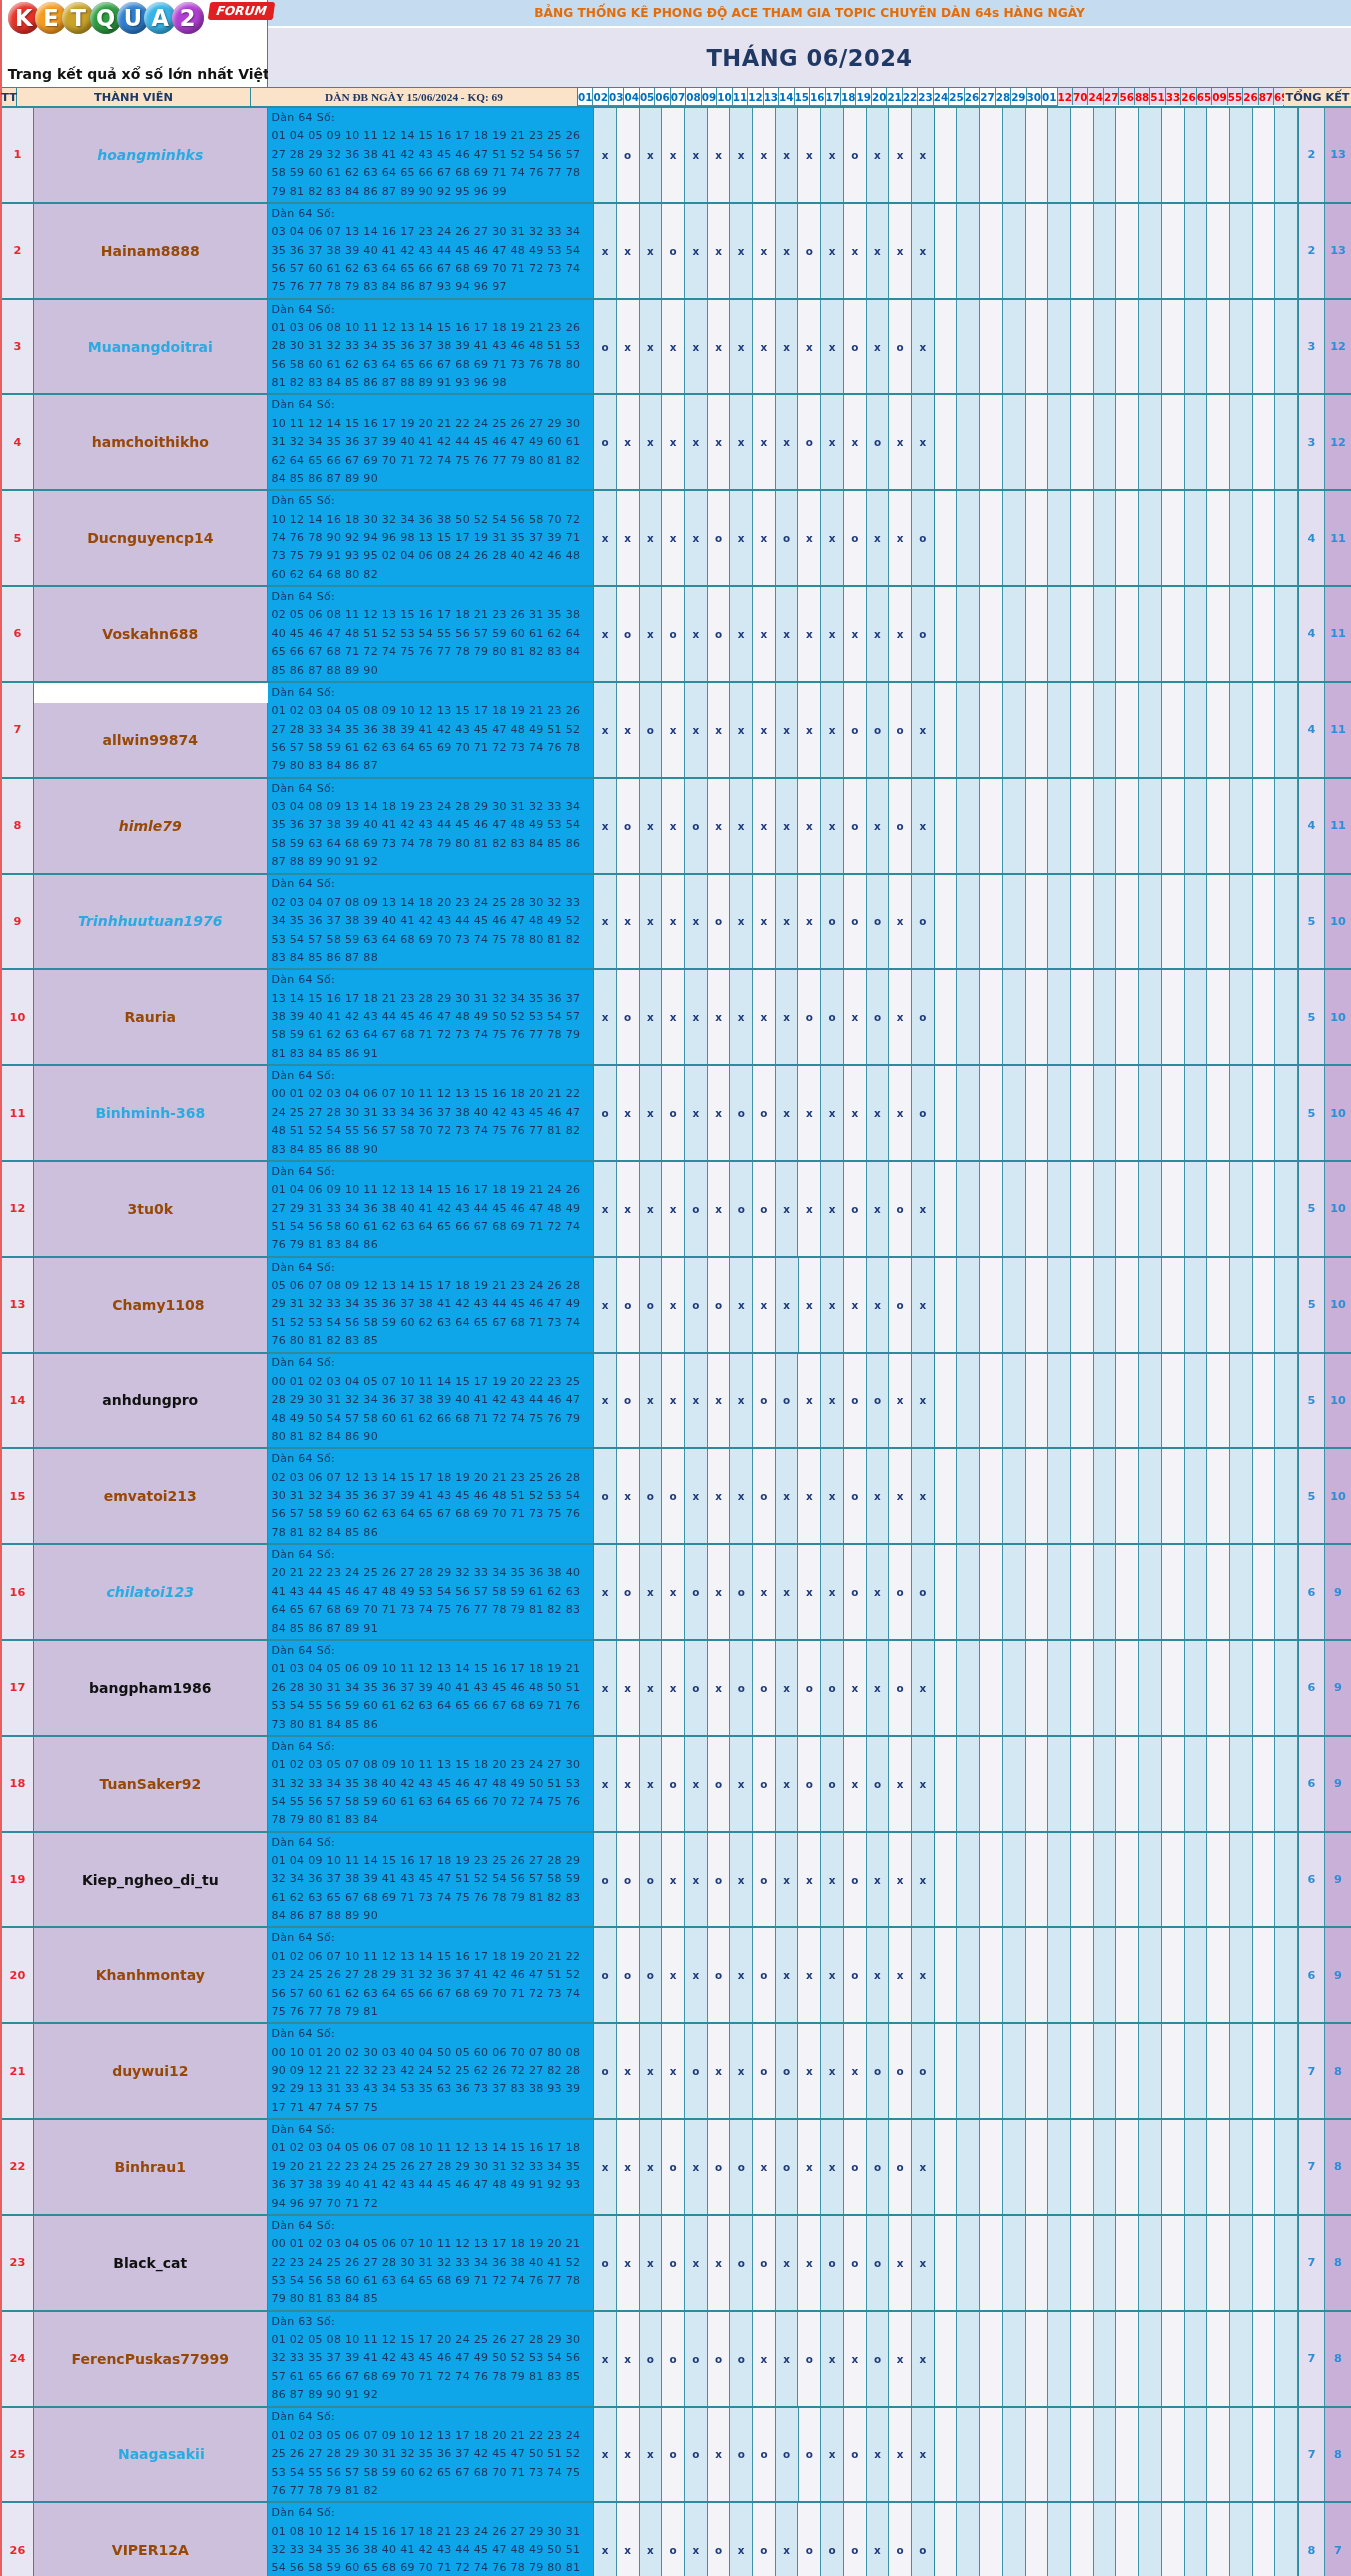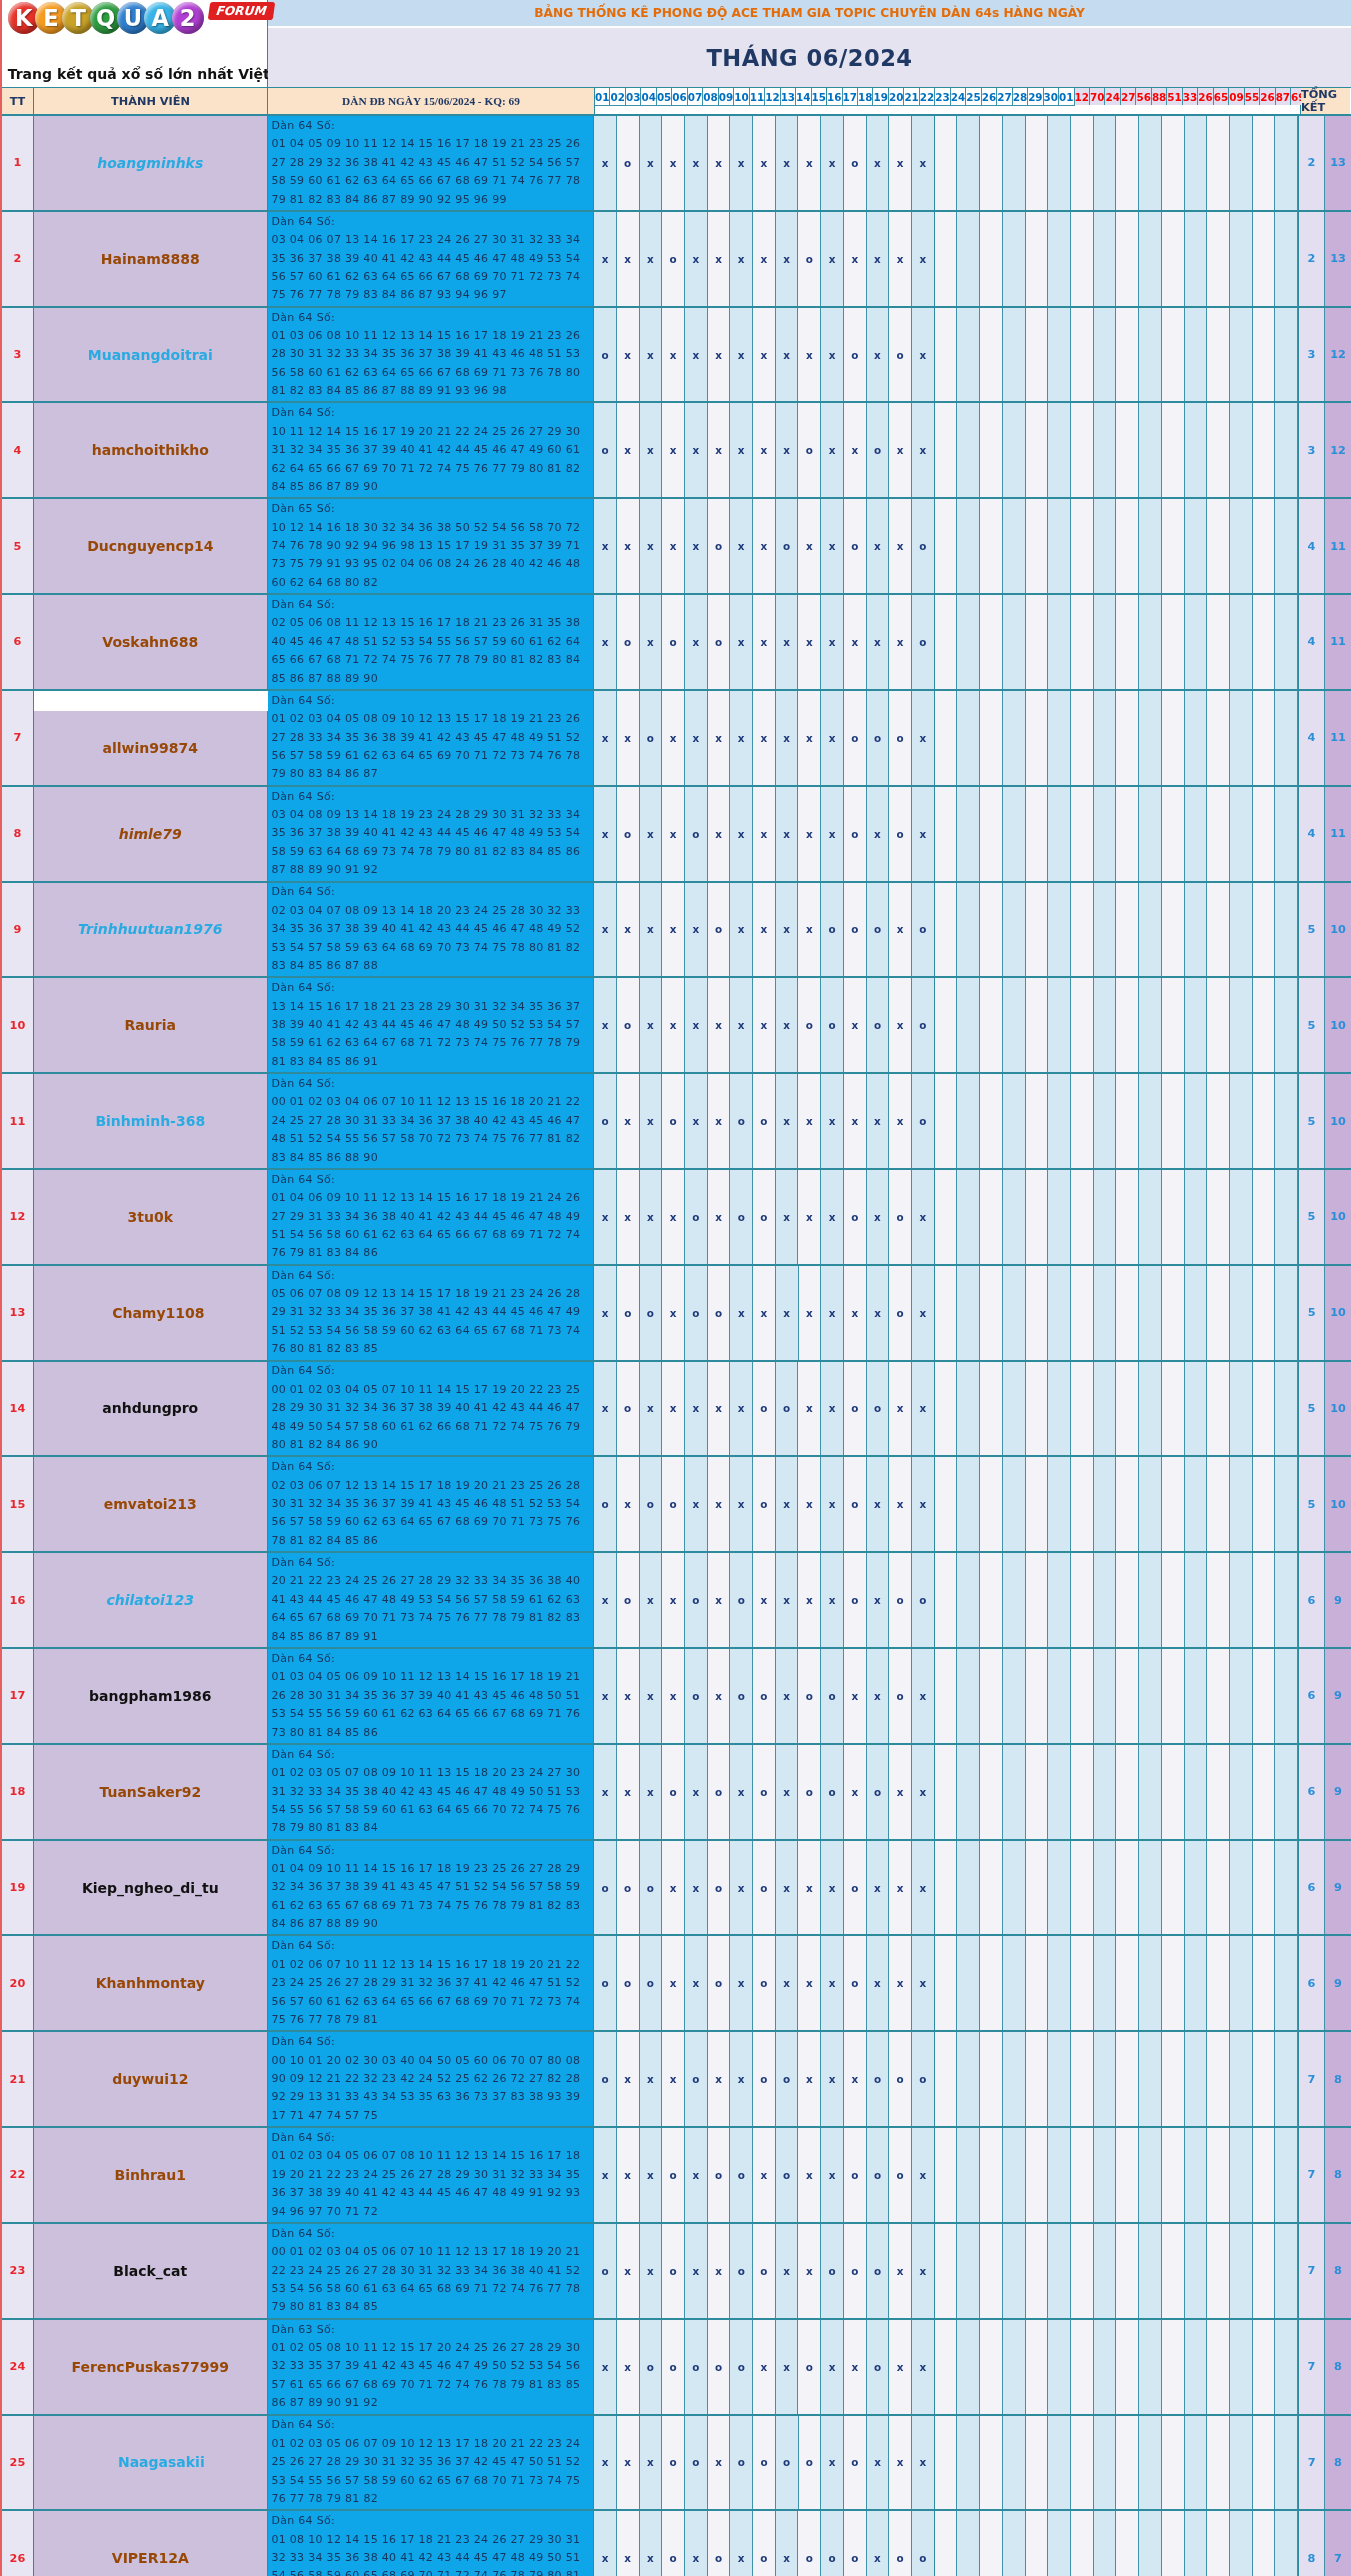--- a/index.html
+++ b/index.html
@@ -14,30 +14,30 @@
   .logo-letter { display:inline-flex; width:32px; height:32px; border-radius:50%; color:#fff; font-weight:bold; font-size:22.6px; align-items:center; justify-content:center; margin-right:-4.7px; text-shadow:0.9px 0.9px 1.9px rgba(0,0,0,.45); box-shadow:inset -2.8px -3.8px 5.6px rgba(0,0,0,.35), inset 1.9px 2.8px 3.8px rgba(255,255,255,.55); }
   .forum-badge { background:#e02020; color:#fff; font-weight:bold; font-style:italic; font-size:12.2px; padding:1.9px 7.5px; margin-left:9.4px; border-radius:2.8px; transform:skewX(-8deg); align-self:flex-start; }
   .tagline { font-size:14px; font-weight:bold; color:#111; padding:0.9px 0 2.8px 1.9px; white-space:nowrap; }
   .top-right { flex:1; display:flex; flex-direction:column; }
   .banner { height:28px; background:#c5dbef; border-bottom:2.8px solid #fdfdfd; display:flex; align-items:center; justify-content:center; color:#e36c09; font-weight:bold; font-size:12.2px; }
   .month-band { flex:1; background:#e6e3f1; display:flex; align-items:center; justify-content:center; color:#1f3864; font-weight:bold; font-size:22.6px; letter-spacing:0.5px; }
 
   
   .colhdr { display:flex; border-top:1.9px solid #2e8b9e; border-bottom:2.8px solid #2e8b9e; }
   .h-cell { background:#fbe3c9; color:#1f3864; font-weight:bold; font-size:11.3px; display:flex; align-items:center; justify-content:center; border-right:1.9px solid #2e8b9e; }
-  .h-tt { width:32px; }
+  .h-tt { width:15px; }
   .h-member { width:234px; }
   .h-dan { width:327px;font-family:Liberation Serif, serif; }
   .h-days { width:706px; display:flex; flex-direction:row; border-right:1.9px solid #2e8b9e; }
   .hdr-days, .hdr-kq { display:grid; grid-template-columns:repeat(31,1fr); }
   .hdr-days { height:18px; background:#ffffff; border-bottom:0.9px solid #3f93a8; }
   .hdr-kq { height:17px; background:#e2def0; }
   .day-h { display:flex; align-items:center; justify-content:center; color:#0070c0; font-weight:bold; font-size:10.4px; border-right:0.9px solid #3f93a8; }
   .kq-c { display:flex; align-items:center; justify-content:center; color:#ff0000; font-weight:bold; font-size:10.4px; border-right:0.9px solid #3f93a8; }
-  .h-total { width:49px; border-right:none; font-size:11.3px; }
+  .h-total { width:67px; border-right:none; font-size:11.3px; }
   .thick { border-right-width:1.9px !important; border-right-color:#2e8b9e !important; }
 
   
   .row { display:flex; border-bottom:2.8px solid #2e8b9e; min-height:74px; }
   .row:last-child { border-bottom:none; }
   .c-tt { width:32px; background:#e9e6f3; color:#e8262d; font-weight:bold; font-size:11.3px; display:flex; align-items:center; justify-content:center; border-right:1.9px solid #2e8b9e; }
   .c-member { width:234px; background:#ccc0dc; display:flex; align-items:center; justify-content:center; border-right:1.9px solid #2e8b9e; font-weight:bold; font-size:14px; padding:1.9px; }
   .c-dan { width:327px; background:#0ea5e9; border-right:1.9px solid #2e8b9e; color:#17365d; font-weight:normal; font-size:11px; line-height:18.4px; padding:0.9px 1.9px 0.9px 3.8px; letter-spacing:0.3px; }
   .c-marks { width:706px; display:grid; grid-template-columns:repeat(31,1fr); border-right:1.9px solid #2e8b9e; }
   .mk { display:flex; align-items:center; justify-content:center; color:#1f3a7a; font-weight:bold; font-size:10.4px; border-right:0.9px solid #3f93a8; }

